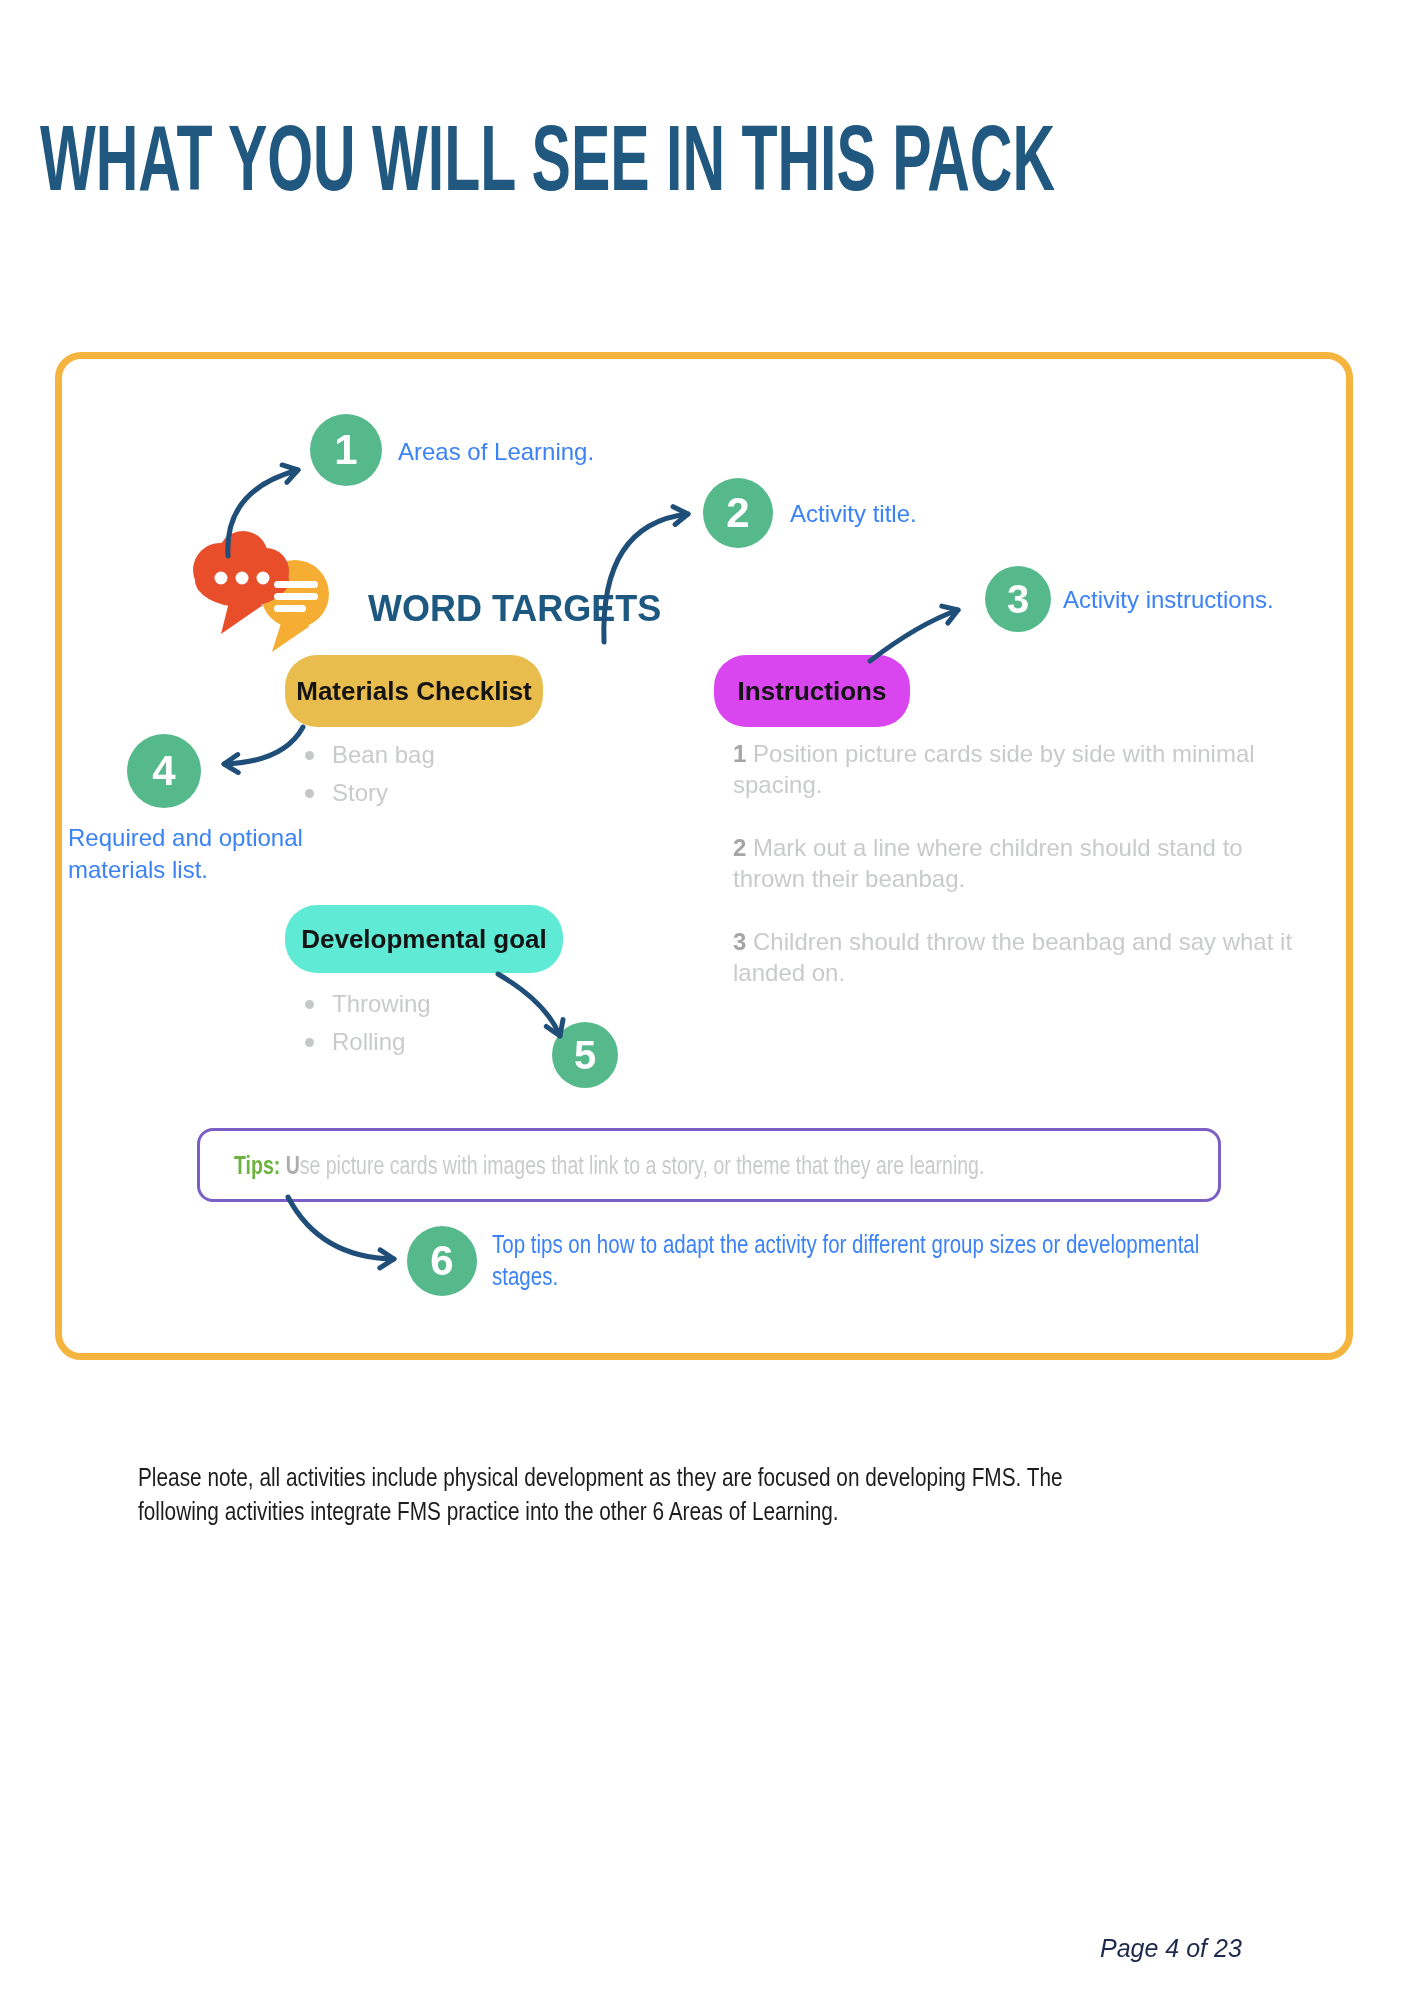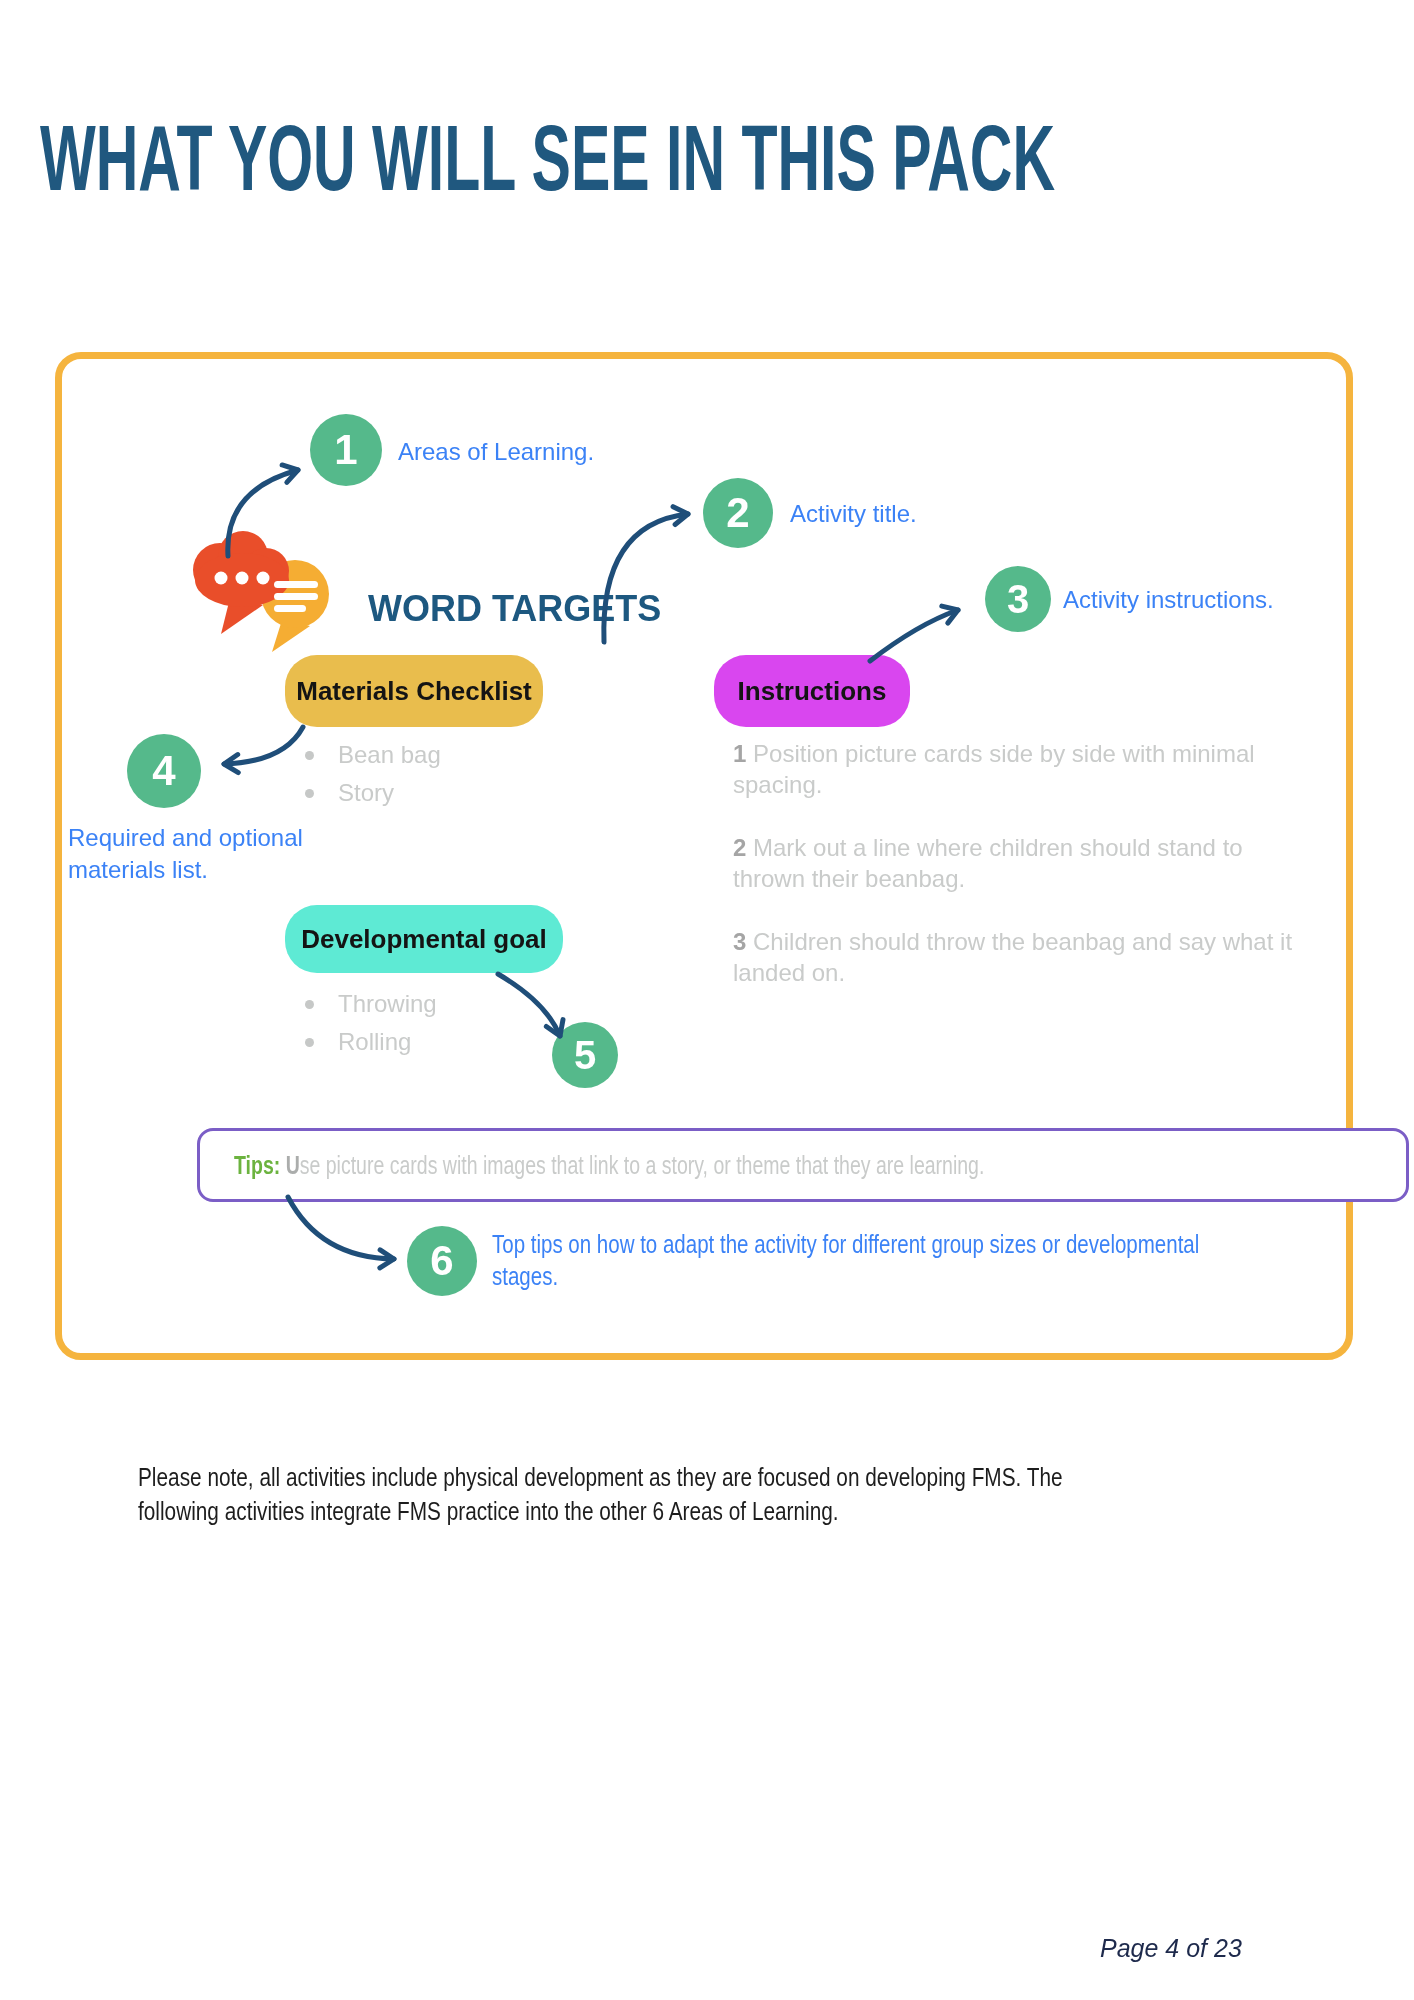--- a/index.html
+++ b/index.html
@@ -31,31 +31,31 @@
   
   .badge{position:absolute;border-radius:32px;display:flex;align-items:center;justify-content:center;
          color:#141414;font-weight:bold;font-size:26px;}
   .badge-yellow{background:#E9BD4D;}
   .badge-purple{background:#d946ef;margin-left:7px;}
   .badge-green{background:#5eead4;}
 
   
   .gray-list{position:absolute;display:flex;flex-direction:column;gap:10px;
              color:#C9CBCA;font-size:24px;}
-  .gray-list .li{display:flex;align-items:center;gap:24px;}
+  .gray-list .li{display:flex;align-items:center;gap:18px;}
   .dot{width:9px;height:9px;border-radius:50%;background:#C6C8C7;flex:none;}
 
   
   .steps{position:absolute;left:733px;top:738px;width:575px;color:#C9CBCA;
          font-size:24px;line-height:31px;}
   .step{margin-bottom:32px;}
   .step .num{color:#A5A5A5;font-weight:bold;}
 
   
-  .tips-box{position:absolute;left:197px;top:1128px;width:1212px;height:74px;box-sizing:border-box;
+  .tips-box{position:absolute;left:197px;top:1128px;width:1024px;height:74px;box-sizing:border-box;
             border:3px solid #7B5EC6;border-radius:16px;background:#ffffff;
             display:flex;align-items:center;padding-left:34px;}
   .tips-inner{display:inline-block;transform:scaleX(0.78);transform-origin:left center;
               font-size:25px;white-space:nowrap;color:#C9CBCA;}
   .tips-label{color:#6CB33F;font-weight:bold;}
   .tips-u{color:#ABADAC;font-weight:bold;}
 
   
   .note{position:absolute;left:138px;top:1460px;color:#1d1d1d;font-size:26px;line-height:34px;
         transform:scaleX(0.80);transform-origin:left top;white-space:nowrap;}

